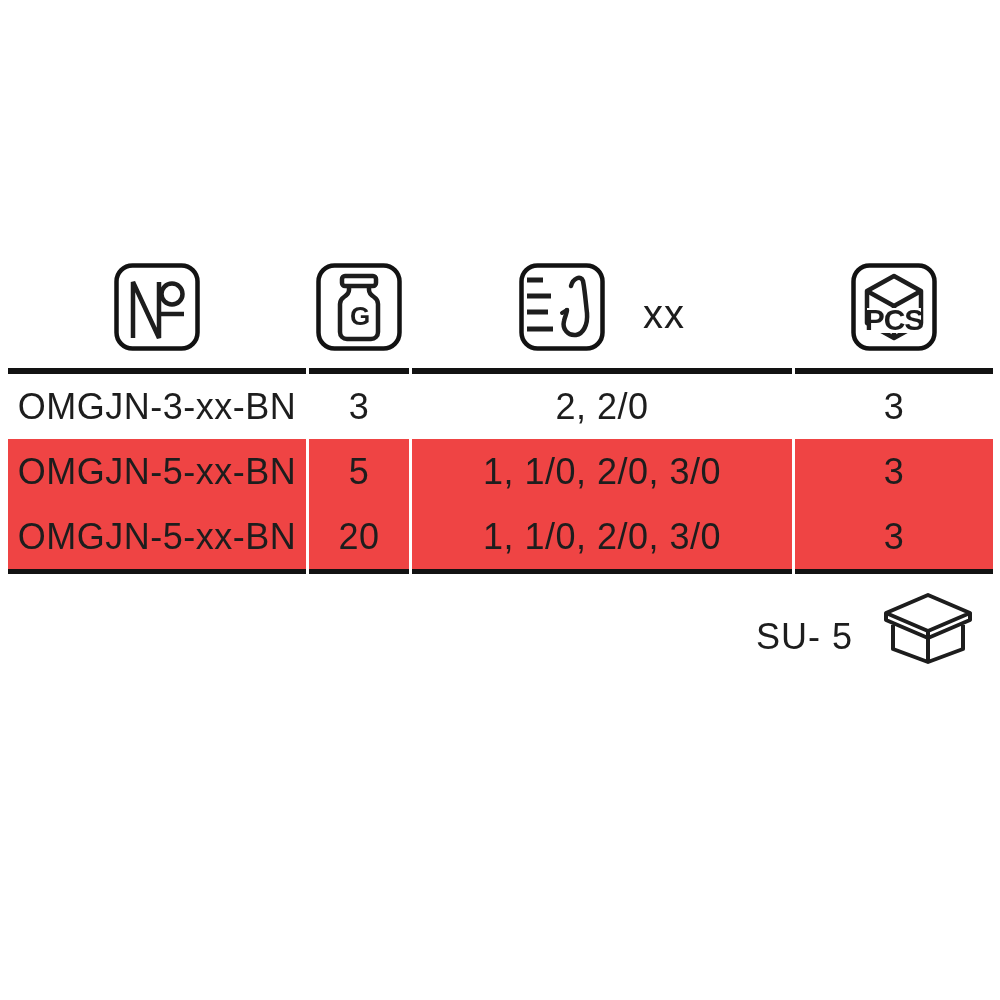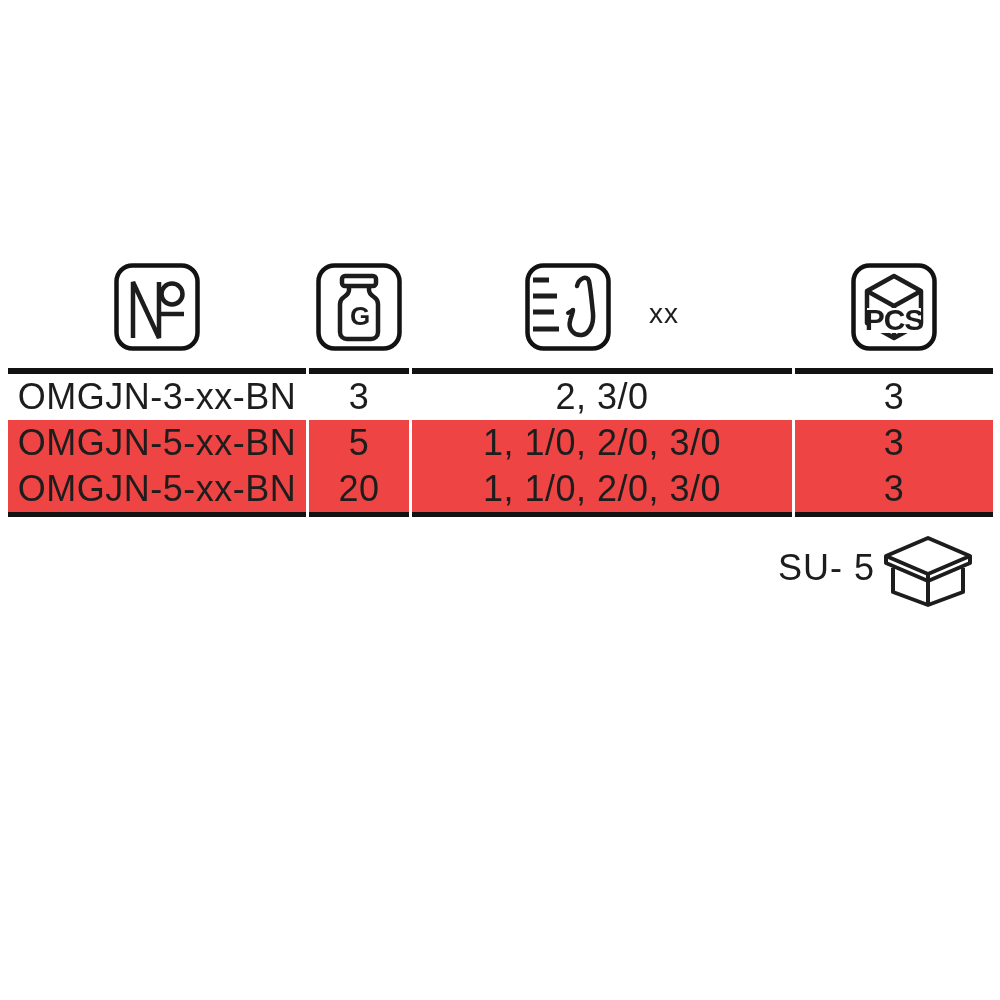--- a/index.html
+++ b/index.html
@@ -15,32 +15,32 @@
     table-layout:fixed; margin-left:5px; width:991px;
   }
   col.c1{width:298px;} col.c2{width:100px;} col.c3{width:380px;} col.c4{width:198px;}
 
   thead th {
     vertical-align:bottom; padding:0 0 17px 0;
     border-bottom:6px solid #121212; font-weight:400;
   }
   .icon-wrap { display:flex; justify-content:center; align-items:flex-end; }
   .hook-head { display:flex; justify-content:center; align-items:center; gap:38px; }
-  .xx-label { font-size:28px; margin-top:14px; letter-spacing:1px; }
+  .xx-label { font-size:40px; margin-top:14px; letter-spacing:1px; }
 
   tbody td {
-    height:46px; padding:0; text-align:center;
+    height:65px; padding:0; text-align:center;
     font-size:36px; letter-spacing:0.5px; vertical-align:middle;
   }
   tbody tr.alt td { background:#ef4444; }
   tbody tr:last-child td { border-bottom:5px solid #121212; }
 
   .footer {
-    display:flex; justify-content:flex-end; align-items:center;
-    gap:8px; padding-right:27px; margin-top:18px;
+    display:flex; justify-content:flex-end; align-items:flex-end;
+    gap:30px; padding-right:27px; margin-top:18px;
   }
   .su-label { font-size:36px; letter-spacing:1px; margin-bottom:6px; }
 
   svg { display:block; }
 </style>
 </head>
 <body>
 
 <div class="sheet">
 
@@ -98,21 +98,21 @@
               <text x="43" y="67" text-anchor="middle" font-family="Liberation Sans, sans-serif" font-size="30" font-weight="800" letter-spacing="-1" fill="#1d1d1d">PCS</text>
             </svg>
           </div>
         </th>
       </tr>
     </thead>
     <tbody>
       <tr>
         <td>OMGJN-3-xx-BN</td>
         <td>3</td>
-        <td>2, 3/0</td>
+        <td>2, 2/0</td>
         <td>3</td>
       </tr>
       <tr class="alt">
         <td>OMGJN-5-xx-BN</td>
         <td>5</td>
         <td>1, 1/0, 2/0, 3/0</td>
         <td>3</td>
       </tr>
       <tr class="alt">
         <td>OMGJN-5-xx-BN</td>

